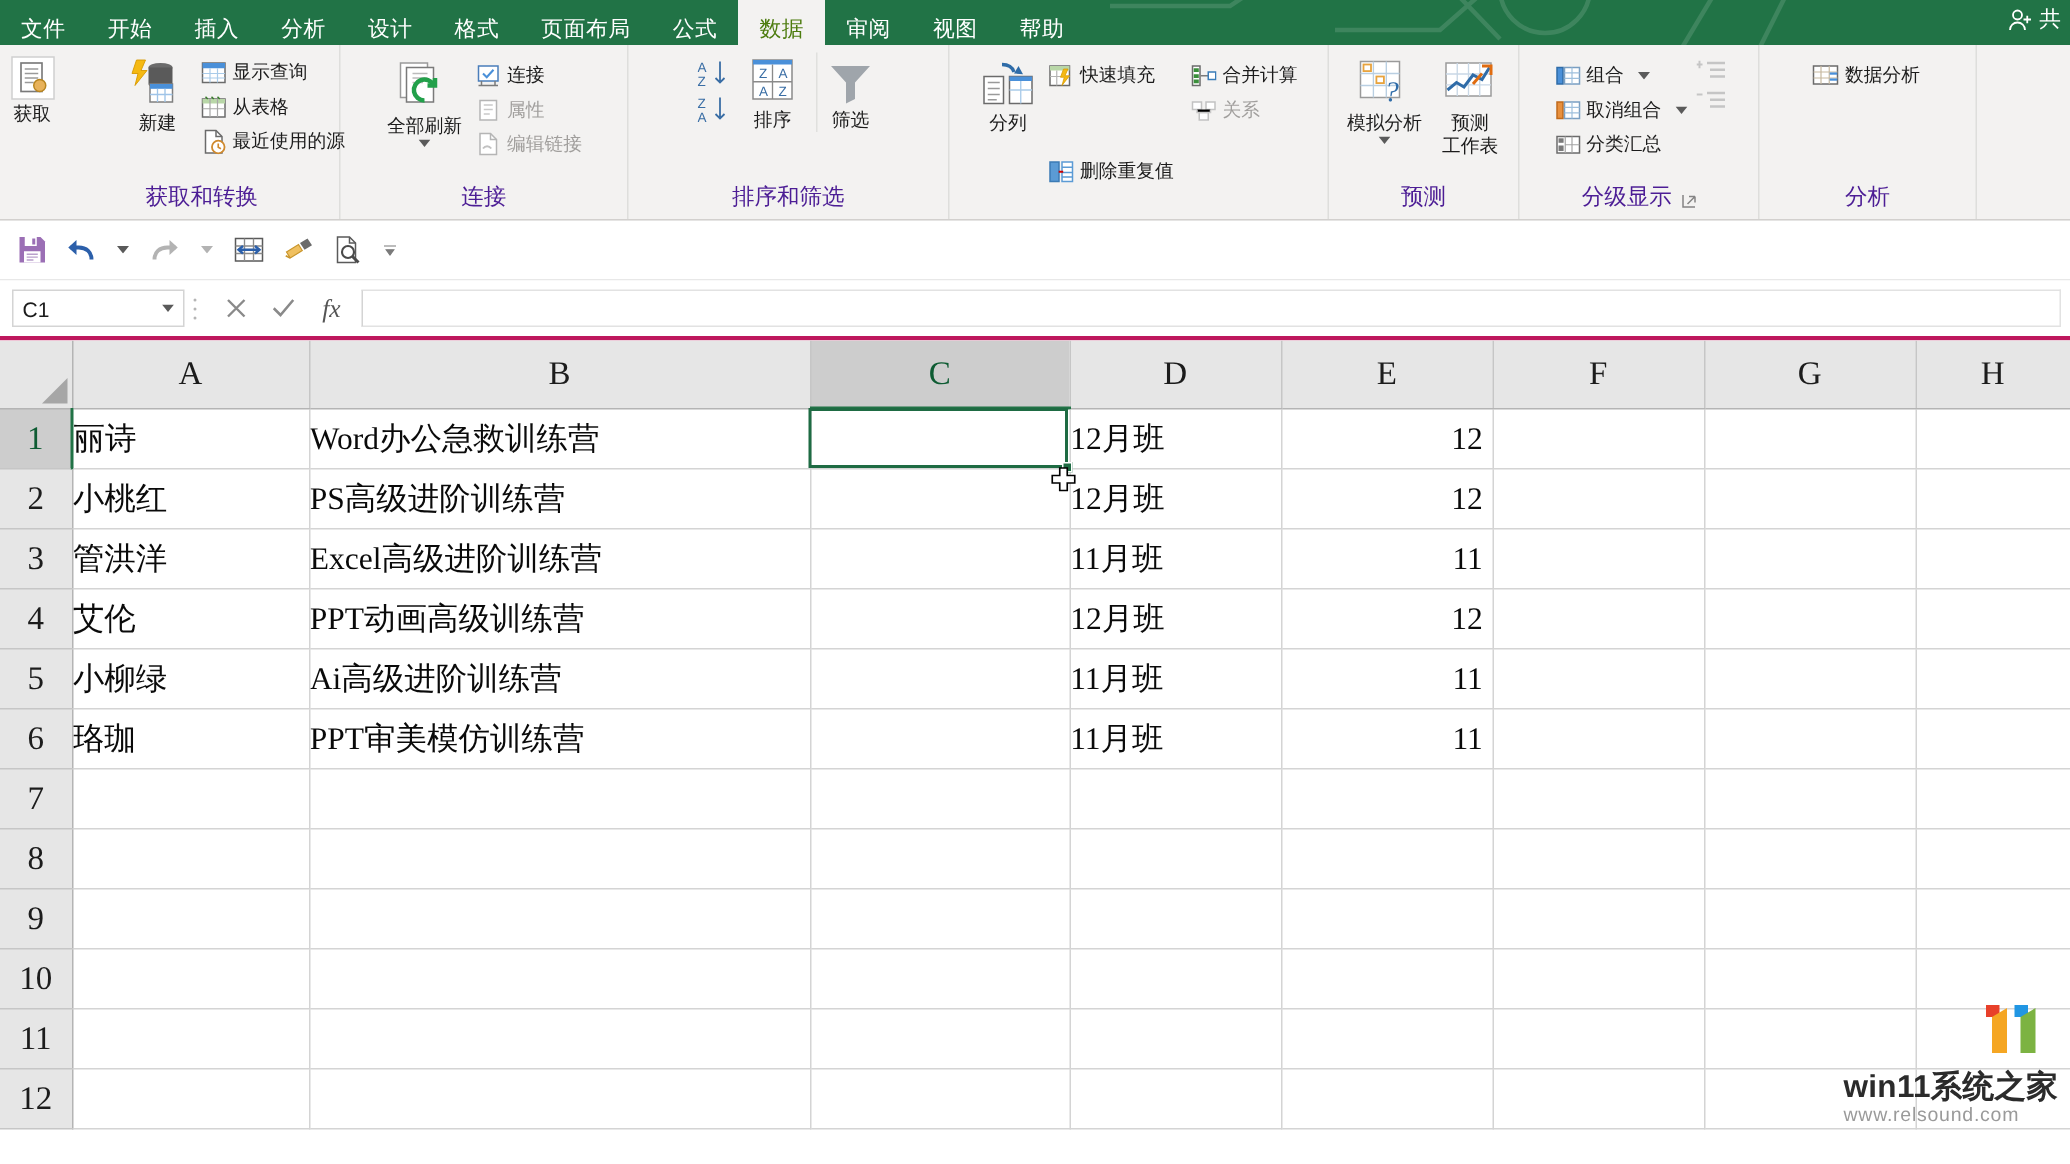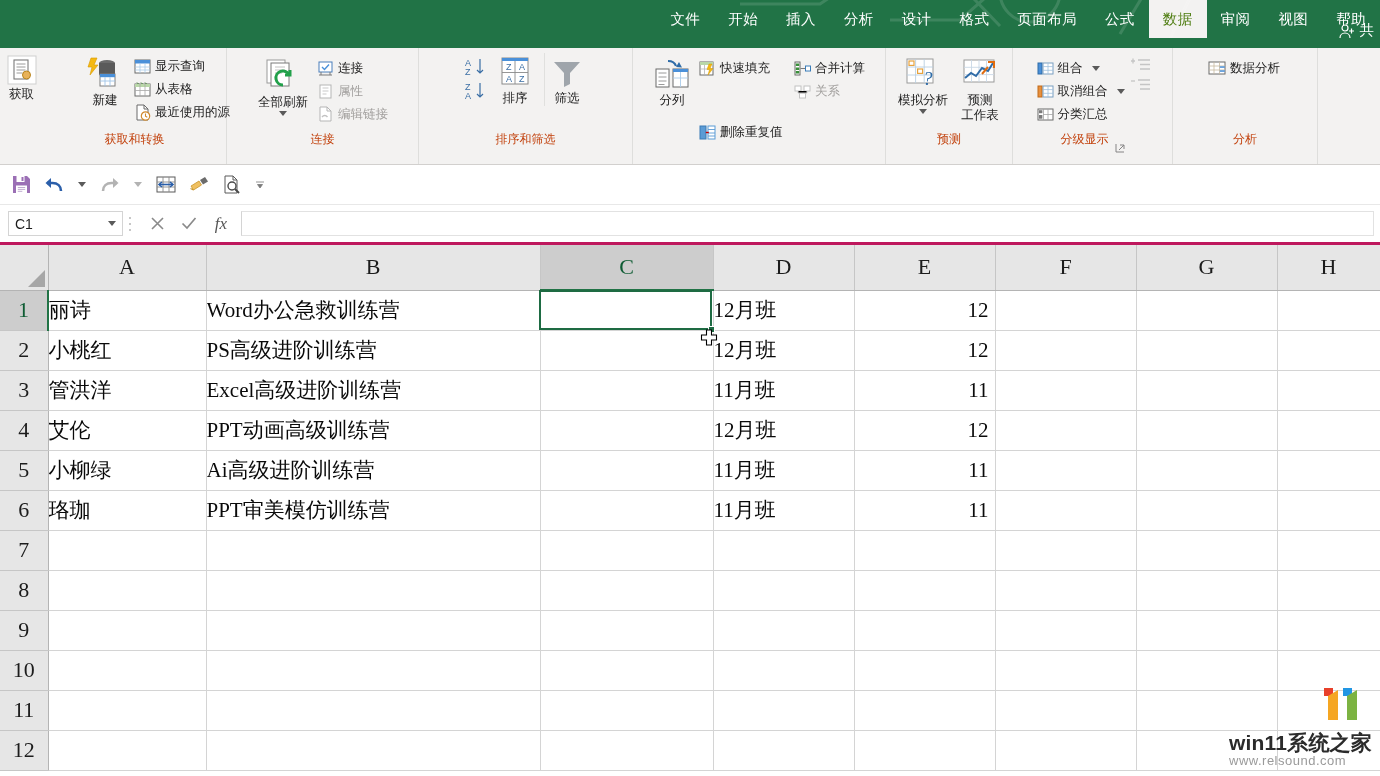--- a/index.html
+++ b/index.html
@@ -6,26 +6,25 @@
   html, body {
     width: 1380px; height: 776px;
     overflow: hidden;
     font-family: "Liberation Sans", "DejaVu Sans", sans-serif;
     background: #fff;
   }
 
   
   .menubar {
     position: relative;
-    height: 48px;
+    height: 30px;
     background: #217346;
     display: flex;
-    align-items: flex-end;
+    align-items: flex-start;
     overflow: hidden;
-    flex-direction: column;
   }
   .menubar-deco {
     position: absolute; right: 160px; top: -26px;
     width: 520px; height: 64px;
     opacity: .13; pointer-events: none;
   }
   .menu-tabs { display: flex; align-items: flex-end; height: 38px; }
   .menu-tab {
     height: 38px;
     padding: 0 14px;
@@ -68,23 +67,23 @@
   .rgroup {
     position: relative;
     display: flex; flex-direction: column;
     align-items: center; justify-content: flex-start;
     padding: 3px 5px 0 5px;
     border-right: 1px solid #dededc;
   }
   .rgroup:last-child { border-right: none; }
   .rgroup-body { display: flex; align-items: flex-start; flex: 1; gap: 2px; padding-top: 2px;}
   .rgroup-title {
-    font-size: 12px; color: #c2410c;
+    font-size: 15px; color: #4c1d95;
     text-align: center;
-    padding-bottom: 16px;
+    padding-bottom: 5px;
     width: 100%;
     white-space: nowrap;
   }
   .rgroup-title-row { display:flex; align-items:center; justify-content:center; width:100%; gap:6px; }
   .dlg-launcher { width: 10px; height: 10px; flex: none; opacity:.65 }
 
   
   .bigbtn {
     display: flex; flex-direction: column; align-items: center;
     padding: 2px 5px 0 5px;

